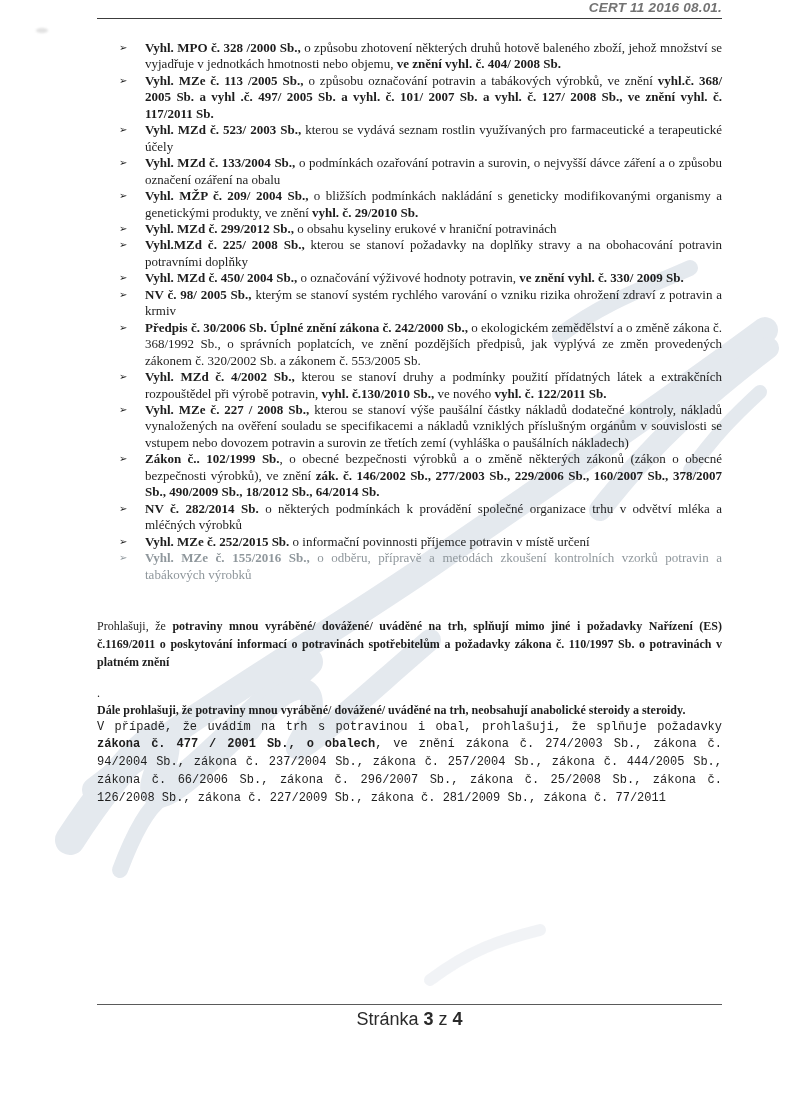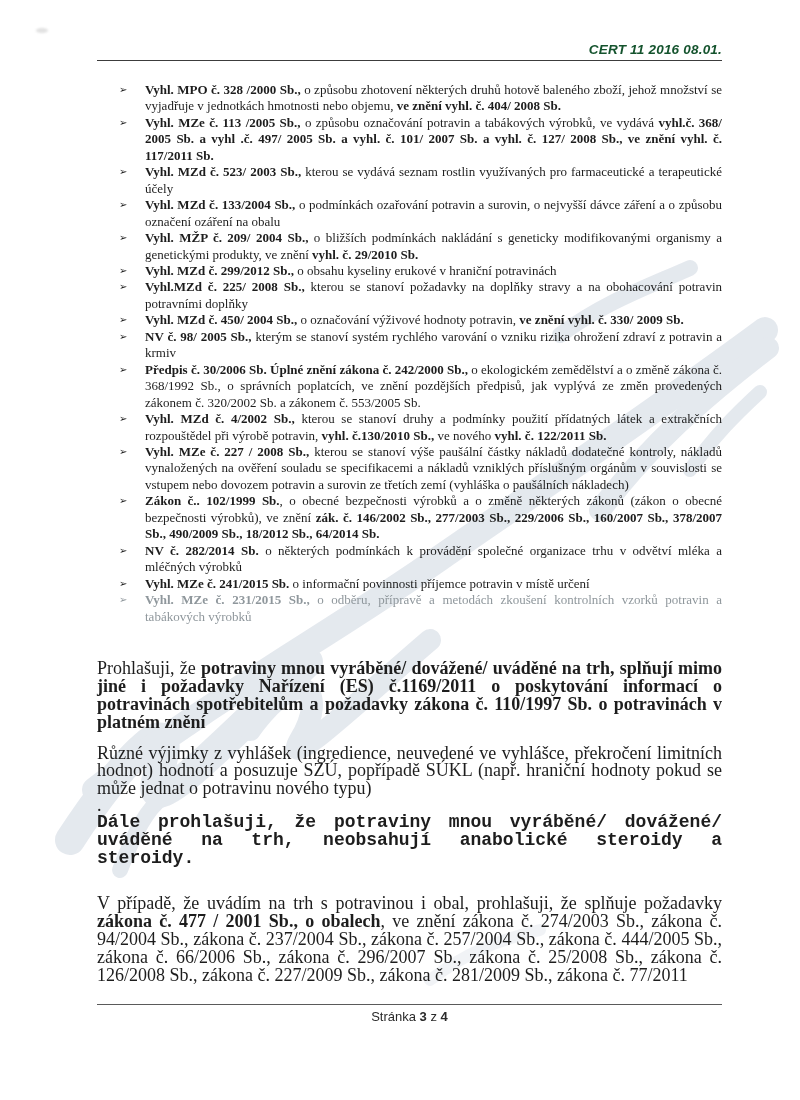--- a/index.html
+++ b/index.html
@@ -8,47 +8,47 @@
   .page{position:relative;width:800px;height:1100px;background:#fff;}
 
   
   .wm{position:absolute;inset:0;z-index:0;pointer-events:none;}
   .smudge{position:absolute;left:36px;top:28px;width:12px;height:5px;border-radius:50%;
           background:#c9c9c9;opacity:.55;filter:blur(1px);}
 
   .content{position:absolute;left:97px;top:0;width:625px;z-index:1;}
 
   
-  .doc-code{padding-top:42px;text-align:right;
+  .doc-code{text-align:right;
             font-family:"Liberation Sans", sans-serif;font-style:italic;font-weight:600;
-            font-size:13.5px;color:#14532d;letter-spacing:.2px;}
+            font-size:13.5px;color:#737373;letter-spacing:.2px;}
   .header-rule{height:0;border-top:1.6px solid #3c3c3c;margin-top:3px;}
 
   
   .law-list{margin-top:21px;}
   .law-item{position:relative;padding-left:48px;font-size:13px;line-height:16.45px;
             text-align:justify;text-align-last:left;}
   .law-item .marker{position:absolute;left:22px;top:0;font-size:10px;line-height:16.45px;
                     font-family:"DejaVu Sans", sans-serif;color:#1d1d1d;}
   .law-item.muted, .law-item.muted .marker{color:#8f979c;}
   .b{font-weight:bold;}
 
   
-  .paragraphs{margin-top:35px;font-size:18px;line-height:17.9px;}
+  .paragraphs{margin-top:35px;font-size:12px;line-height:17.9px;}
   .paragraphs p{margin:0;text-align:justify;text-align-last:left;}
   .paragraphs p:nth-child(1){margin-bottom:13px;}
   .paragraphs p:nth-child(2){margin-bottom:0;}
   .paragraphs p:nth-child(3){margin-bottom:1px;line-height:15px;}
   .paragraphs p:nth-child(4){margin-bottom:27px;font-family:Liberation Mono, monospace;}
 
   
   .footer{position:absolute;left:97px;width:625px;top:1004px;z-index:1;}
   .footer-rule{height:0;border-top:1.2px solid #5a5a5a;}
   .footer-text{margin-top:4px;text-align:center;font-family:"Liberation Sans", sans-serif;
-               font-size:13px;color:#2a2a2a;}
+               font-size:18px;color:#2a2a2a;}
 </style>
 </head>
 <body>
 
 <div class="page">
 
   <div class="smudge"></div>
 
   <svg class="wm" width="800" height="1100" viewBox="0 0 800 1100" fill="none">
     <g stroke="#d3dae3" stroke-linecap="round" fill="none" opacity="0.6">
@@ -63,40 +63,39 @@
     </g>
   </svg>
 
   <div class="content">
 
     <div class="doc-code">CERT 11 2016 08.01.</div>
     <div class="header-rule"></div>
 
     <div class="law-list" id="law-list">
         <div class="law-item"><span class="marker">➢</span><span class="b">Vyhl. MPO č. 328 /2000 Sb.,</span><span> o způsobu zhotovení některých druhů hotově baleného zboží, jehož množství se vyjadřuje v jednotkách hmotnosti nebo objemu, </span><span class="b">ve znění vyhl. č. 404/ 2008 Sb.</span></div>
-        <div class="law-item"><span class="marker">➢</span><span class="b">Vyhl. MZe č. 113 /2005 Sb.,</span><span> o způsobu označování potravin a tabákových výrobků, ve vydává </span><span class="b">vyhl.č. 368/ 2005 Sb. a vyhl .č. 497/ 2005 Sb. a vyhl. č. 101/ 2007 Sb. a vyhl. č. 127/ 2008 Sb., ve znění vyhl. č. 117/2011 Sb.</span></div>
+        <div class="law-item"><span class="marker">➢</span><span class="b">Vyhl. MZe č. 113 /2005 Sb.,</span><span> o způsobu označování potravin a tabákových výrobků, ve znění </span><span class="b">vyhl.č. 368/ 2005 Sb. a vyhl .č. 497/ 2005 Sb. a vyhl. č. 101/ 2007 Sb. a vyhl. č. 127/ 2008 Sb., ve znění vyhl. č. 117/2011 Sb.</span></div>
         <div class="law-item"><span class="marker">➢</span><span class="b">Vyhl. MZd č. 523/ 2003 Sb.,</span><span> kterou se vydává seznam rostlin využívaných pro farmaceutické a terapeutické účely</span></div>
         <div class="law-item"><span class="marker">➢</span><span class="b">Vyhl. MZd č. 133/2004 Sb.,</span><span> o podmínkách ozařování potravin a surovin, o nejvyšší dávce záření a o způsobu označení ozáření na obalu</span></div>
         <div class="law-item"><span class="marker">➢</span><span class="b">Vyhl. MŽP č. 209/ 2004 Sb.,</span><span> o bližších podmínkách nakládání s geneticky modifikovanými organismy a genetickými produkty, ve znění </span><span class="b">vyhl. č. 29/2010 Sb.</span></div>
         <div class="law-item"><span class="marker">➢</span><span class="b">Vyhl. MZd č. 299/2012 Sb.,</span><span> o obsahu kyseliny erukové v hraniční potravinách</span></div>
         <div class="law-item"><span class="marker">➢</span><span class="b">Vyhl.MZd č. 225/ 2008 Sb.,</span><span> kterou se stanoví požadavky na doplňky stravy a na obohacování potravin potravními doplňky</span></div>
         <div class="law-item"><span class="marker">➢</span><span class="b">Vyhl. MZd č. 450/ 2004 Sb.,</span><span> o označování výživové hodnoty potravin, </span><span class="b">ve znění vyhl. č. 330/ 2009 Sb.</span></div>
         <div class="law-item"><span class="marker">➢</span><span class="b">NV č. 98/ 2005 Sb.,</span><span> kterým se stanoví systém rychlého varování o vzniku rizika ohrožení zdraví z potravin a krmiv</span></div>
         <div class="law-item"><span class="marker">➢</span><span class="b">Předpis č. 30/2006 Sb. Úplné znění zákona č. 242/2000 Sb.,</span><span> o ekologickém zemědělství a o změně zákona č. 368/1992 Sb., o správních poplatcích, ve znění pozdějších předpisů, jak vyplývá ze změn provedených zákonem č. 320/2002 Sb. a zákonem č. 553/2005 Sb.</span></div>
         <div class="law-item"><span class="marker">➢</span><span class="b">Vyhl. MZd č. 4/2002 Sb.,</span><span> kterou se stanoví druhy a podmínky použití přídatných látek a extrakčních rozpouštědel při výrobě potravin, </span><span class="b">vyhl. č.130/2010 Sb.,</span><span> ve nového </span><span class="b">vyhl. č. 122/2011 Sb.</span></div>
         <div class="law-item"><span class="marker">➢</span><span class="b">Vyhl. MZe č. 227 / 2008 Sb.,</span><span> kterou se stanoví výše paušální částky nákladů dodatečné kontroly, nákladů vynaložených na ověření souladu se specifikacemi a nákladů vzniklých příslušným orgánům v souvislosti se vstupem nebo dovozem potravin a surovin ze třetích zemí (vyhláška o paušálních nákladech)</span></div>
         <div class="law-item"><span class="marker">➢</span><span class="b">Zákon č.. 102/1999 Sb.</span><span>, o obecné bezpečnosti výrobků a o změně některých zákonů (zákon o obecné bezpečnosti výrobků), ve znění </span><span class="b">zák. č. 146/2002 Sb., 277/2003 Sb., 229/2006 Sb., 160/2007 Sb., 378/2007 Sb., 490/2009 Sb., 18/2012 Sb., 64/2014 Sb.</span></div>
         <div class="law-item"><span class="marker">➢</span><span class="b">NV č. 282/2014 Sb.</span><span> o některých podmínkách k provádění společné organizace trhu v odvětví mléka a mléčných výrobků</span></div>
-        <div class="law-item"><span class="marker">➢</span><span class="b">Vyhl. MZe č. 241/2015 Sb.</span><span> o informační povinnosti příjemce potravin v místě určení</span></div>
-        <div class="law-item muted"><span class="marker">➢</span><span class="b">Vyhl. MZe č. 231/2015 Sb.,</span><span> o odběru, přípravě a metodách zkoušení kontrolních vzorků potravin a tabákových výrobků</span></div>
+        <div class="law-item"><span class="marker">➢</span><span class="b">Vyhl. MZe č. 252/2015 Sb.</span><span> o informační povinnosti příjemce potravin v místě určení</span></div>
+        <div class="law-item muted"><span class="marker">➢</span><span class="b">Vyhl. MZe č. 155/2016 Sb.,</span><span> o odběru, přípravě a metodách zkoušení kontrolních vzorků potravin a tabákových výrobků</span></div>
       </div>
 
     <div class="paragraphs" id="paragraphs">
         <p><span>Prohlašuji, že </span><span class="b">potraviny mnou vyráběné/ dovážené/ uváděné na trh, splňují mimo jiné i požadavky Nařízení (ES) č.1169/2011 o poskytování informací o potravinách spotřebitelům a požadavky zákona č. 110/1997 Sb. o potravinách v platném znění</span></p>
-        <p><span>Různé výjimky z vyhlášek (ingredience, neuvedené ve vyhlášce, překročení limitních hodnot) hodnotí a posuzuje SZÚ, popřípadě SÚKL (např. hraniční hodnoty pokud se může jednat o potravinu nového typu)</span></p>
         <p><span>.</span></p>
         <p><span class="b">Dále prohlašuji, že potraviny mnou vyráběné/ dovážené/ uváděné na trh, neobsahují anabolické steroidy a steroidy.</span></p>
         <p><span>V případě, že uvádím na trh s potravinou i obal, prohlašuji, že splňuje požadavky </span><span class="b">zákona č. 477 / 2001 Sb., o obalech</span><span>, ve znění zákona č. 274/2003 Sb., zákona č. 94/2004 Sb., zákona č. 237/2004 Sb., zákona č. 257/2004 Sb., zákona č. 444/2005 Sb., zákona č. 66/2006 Sb., zákona č. 296/2007 Sb., zákona č. 25/2008 Sb., zákona č. 126/2008 Sb., zákona č. 227/2009 Sb., zákona č. 281/2009 Sb., zákona č. 77/2011</span></p>
       </div>
 
   </div>
 
   <div class="footer">
     <div class="footer-rule"></div>
     <div class="footer-text" id="footer-text"><span>Stránka </span><span class="b">3</span><span> z </span><span class="b">4</span></div>

